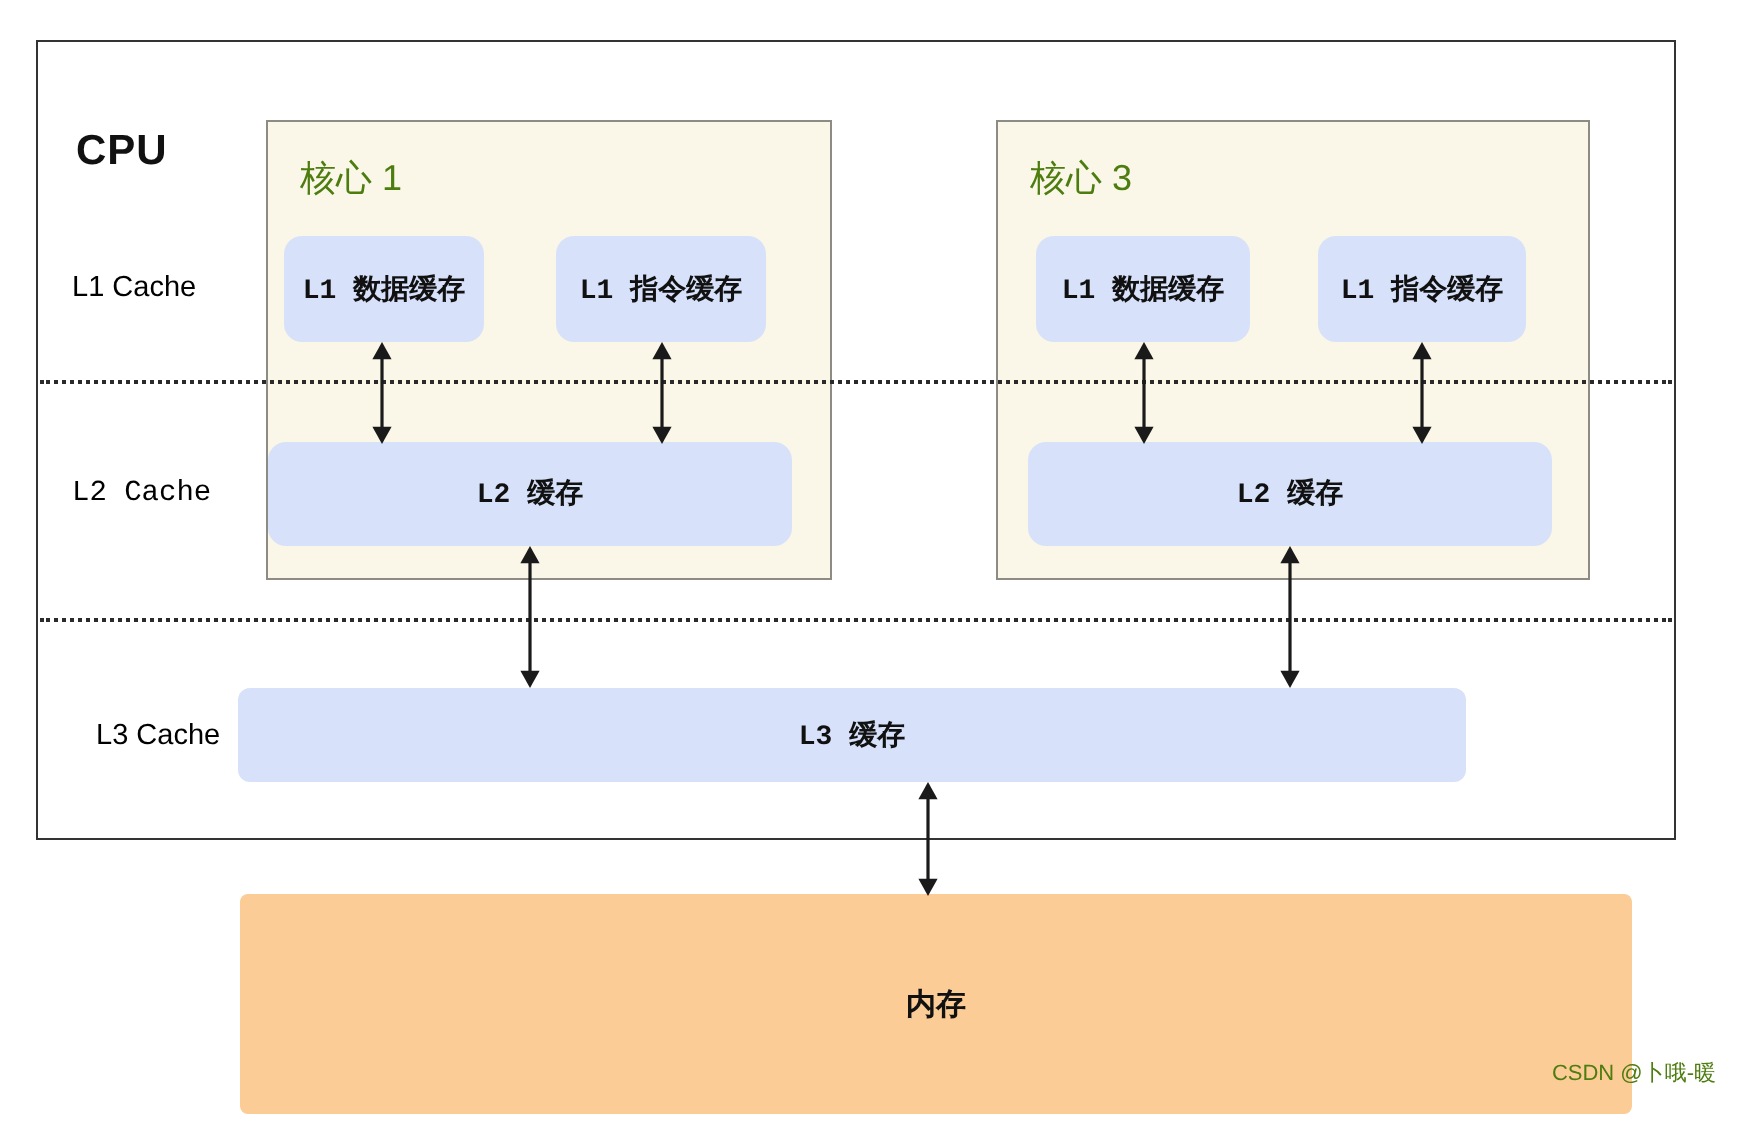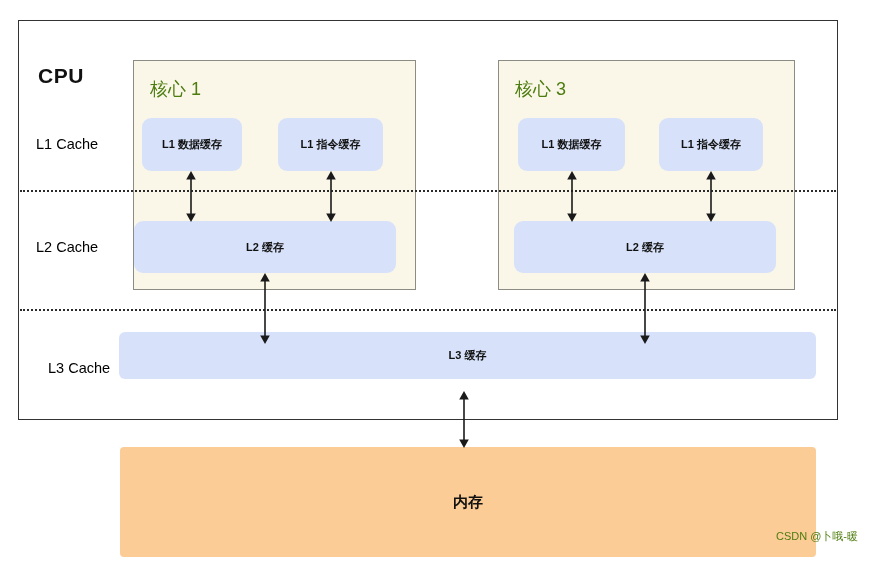--- a/index.html
+++ b/index.html
@@ -42,21 +42,21 @@
   }
 
   
   .row-label {
     position: absolute;
     font-size: 14.5px;
     color: #000000;
     white-space: nowrap;
   }
   #label-l1 { left: 36px; top: 136px; }
-  #label-l2 { left: 36px; top: 239px; }
+  #label-l2 { left: 36px; top: 239px; font-family: Liberation Mono, monospace; }
   #label-l3 { left: 48px; top: 360px; }
 
   
   .core-box {
     position: absolute;
     top: 60px;
     height: 230px;
     background: #faf7e8;
     border: 1.4px solid #8c8c85;
     box-sizing: border-box;
@@ -72,43 +72,44 @@
   }
 
   
   .cache-block {
     position: absolute;
     background: #d7e2fa;
     border-radius: 9px;
     display: flex;
     align-items: center;
     justify-content: center;
-    font-size: 11px;
+    font-size: 14px;
     font-weight: bold;
     color: #111111;
     box-sizing: border-box;
     text-align: center;
+    font-family: Liberation Mono, monospace;
   }
 
   
   #c1-l1-data { left: 142px; top: 118px; width: 100px; height: 53px; }
   #c1-l1-inst { left: 278px; top: 118px; width: 105px; height: 53px; }
   
   #c2-l1-data { left: 518px; top: 118px; width: 107px; height: 53px; }
   #c2-l1-inst { left: 659px; top: 118px; width: 104px; height: 53px; }
 
   
   #c1-l2 { left: 134px; top: 221px; width: 262px; height: 52px; }
   #c2-l2 { left: 514px; top: 221px; width: 262px; height: 52px; }
 
   
   #l3-cache {
     left: 119px;
-    top: 332px;
-    width: 697px;
+    top: 344px;
+    width: 614px;
     height: 47px;
     border-radius: 6px;
   }
 
   
   #memory-block {
     position: absolute;
     left: 120px;
     top: 447px;
     width: 696px;

